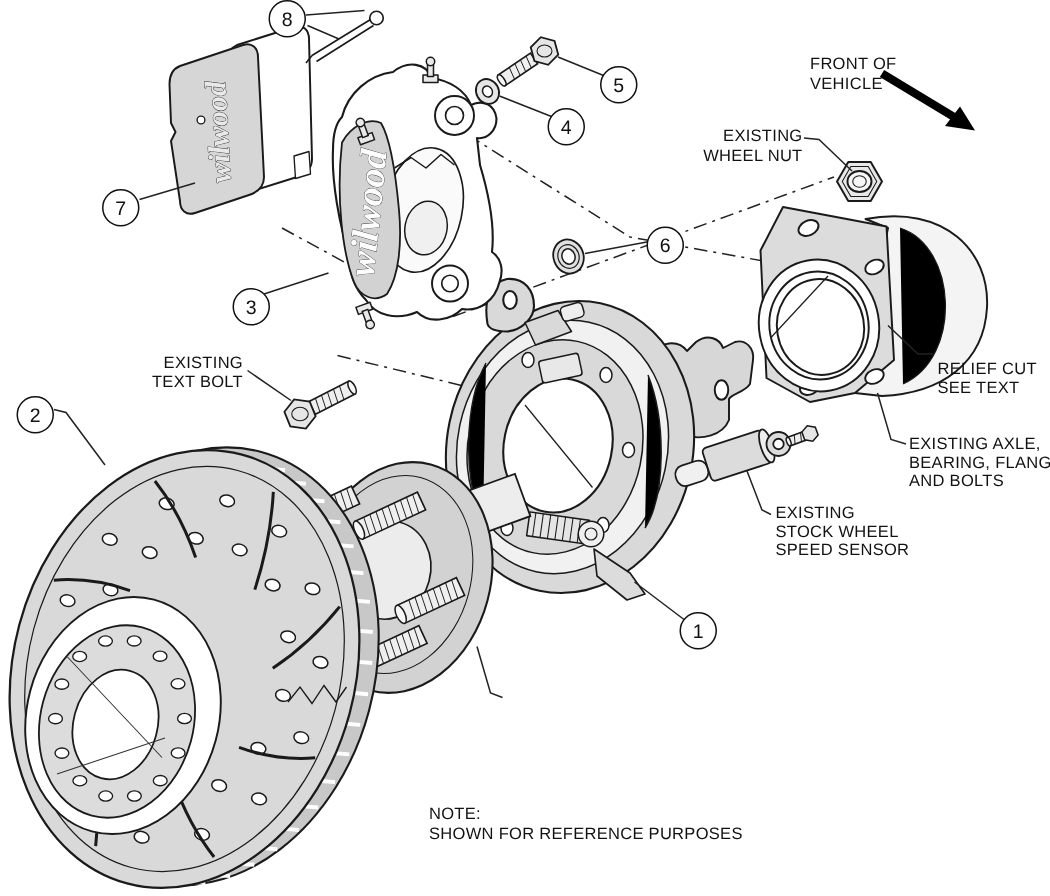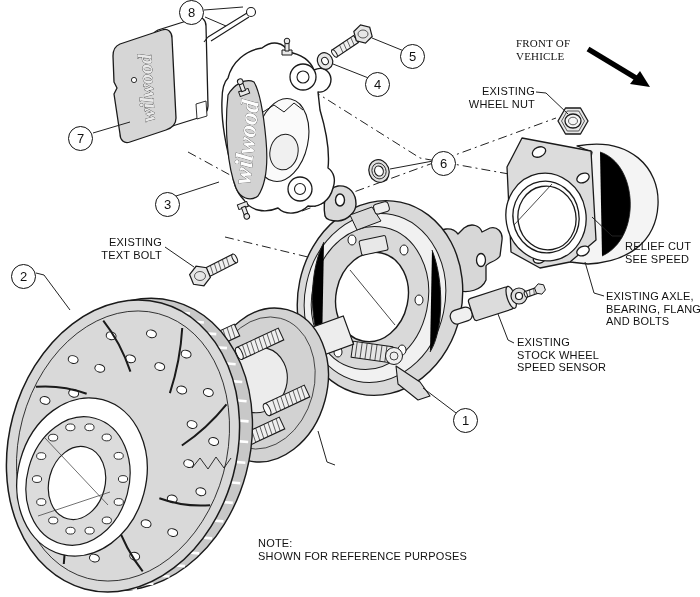--- a/index.html
+++ b/index.html
@@ -374,47 +374,47 @@
     <path d="M498,314 L508,340 L514,343"></path>
     <path d="M318,431 L327,462 L335,465"></path>
     <path d="M165,247 L194,267"></path>
   </g>
   <g>
     <path d="M588,49 L636,78" stroke="#000" stroke-width="5.5"></path>
     <polygon points="650,87 640,71 630,84" fill="#000"></polygon>
   </g>
 </svg>
 
-<div class="lbl" style="left:516px;top:37px;font-family:Liberation Serif, serif;">
+<div class="lbl" style="left:540px;top:37px;">
   <div>FRONT OF</div>
   <div>VEHICLE</div>
 </div>
 <div class="lbl right" style="left:440px;top:85px;width:95px;">
   <div>EXISTING</div>
   <div>WHEEL NUT</div>
 </div>
 <div class="lbl" style="left:625px;top:240px;">
   <div>RELIEF CUT</div>
-  <div>SEE SPEED</div>
+  <div>SEE TEXT</div>
 </div>
 <div class="lbl" style="left:606px;top:290px;">
   <div>EXISTING AXLE,</div>
   <div>BEARING, FLANGE</div>
   <div>AND BOLTS</div>
 </div>
 <div class="lbl" style="left:517px;top:336px;">
   <div>EXISTING</div>
   <div>STOCK WHEEL</div>
   <div>SPEED SENSOR</div>
 </div>
 <div class="lbl right" style="left:70px;top:236px;width:92px;">
   <div>EXISTING</div>
   <div>TEXT BOLT</div>
 </div>
-<div class="lbl" style="left:258px;top:537px;">
+<div class="lbl" style="left:286px;top:537px;">
   <div>NOTE:</div>
   <div>SHOWN FOR REFERENCE PURPOSES</div>
 </div>
 
 <div class="balloon" style="left:453px;top:408px;">1</div>
 <div class="balloon" style="left:11px;top:264px;">2</div>
 <div class="balloon" style="left:155px;top:192px;">3</div>
 <div class="balloon" style="left:365px;top:72px;">4</div>
 <div class="balloon" style="left:400px;top:44px;">5</div>
 <div class="balloon" style="left:431px;top:151px;">6</div>

